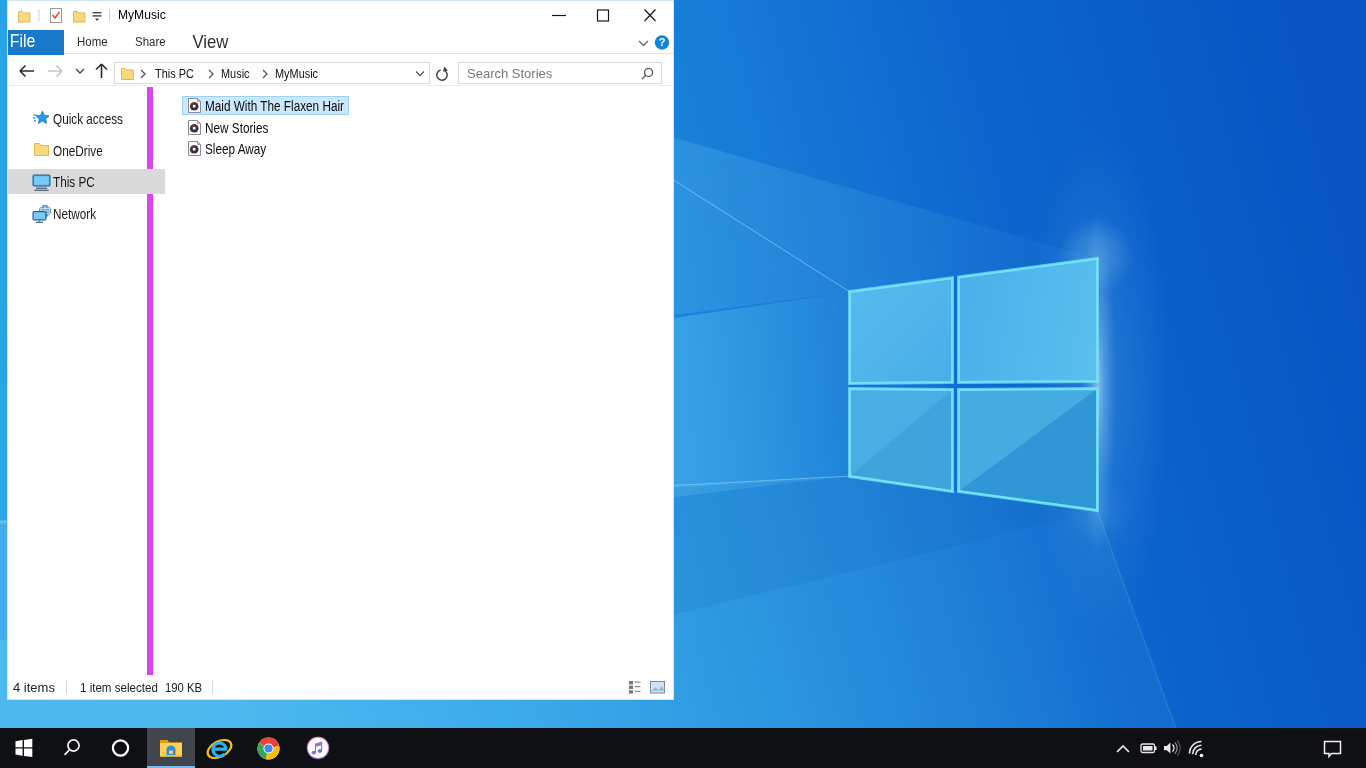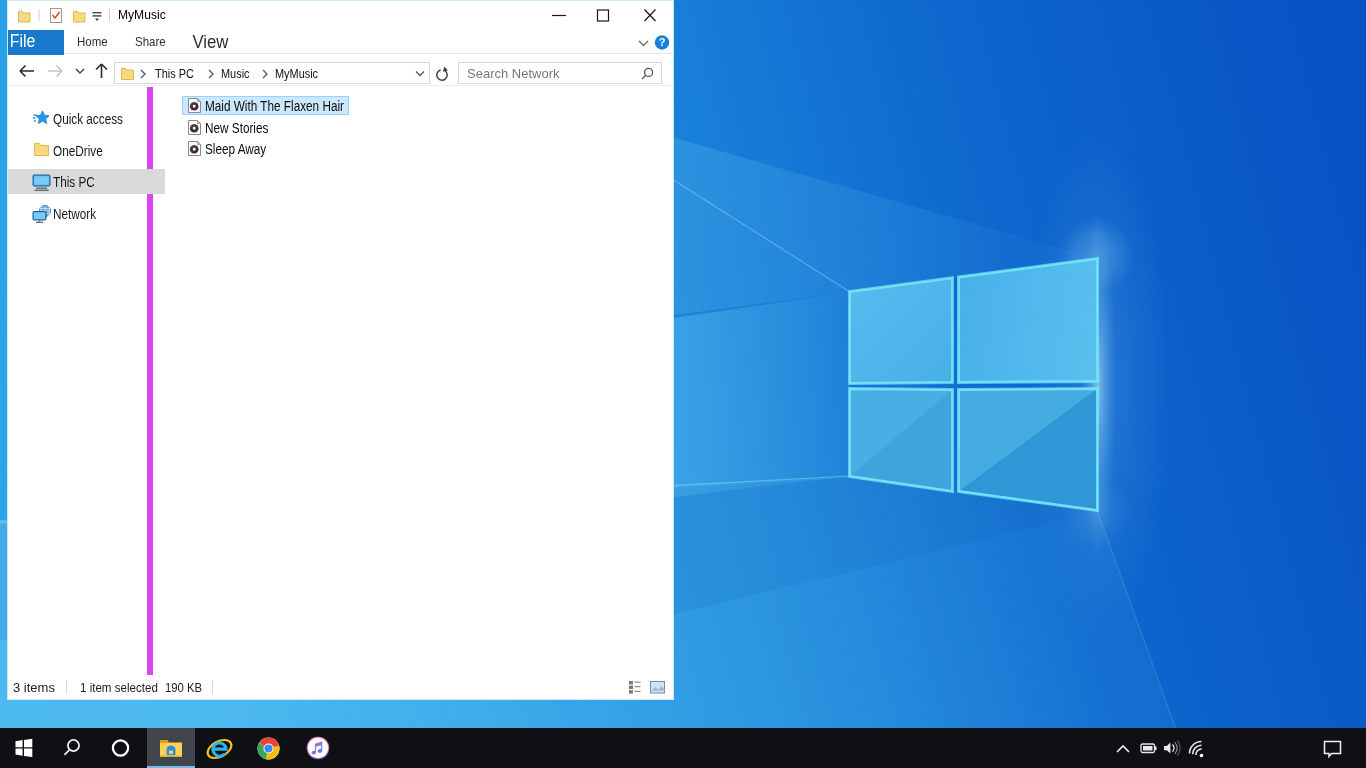--- a/index.html
+++ b/index.html
@@ -206,21 +206,21 @@
             <path d="M1,1.5 l4,4 4,-4" stroke="#555" stroke-width="1.3" fill="none"></path>
           </svg>
     </div>
 
     <svg class="abs" style="left:426px;top:6px;" width="18" height="20" viewBox="0 0 18 20">
       <path d="M7.65,8.98 A5.2,5.2 0 1 0 11.98,9.74" stroke="#444" stroke-width="1.5" fill="none"></path>
       <path d="M11.3,5.6 L14.9,9.5 L9.9,10.8 z" fill="#444"></path>
     </svg>
 
     <div class="abs" style="left:451px;top:7px;width:204px;height:22px;border:1px solid #d9d9d9;background:#fff;">
-      <div class="abs" style="left:8px;top:3px;font-size:13px;color:#777;">Search Network</div>
+      <div class="abs" style="left:8px;top:3px;font-size:13px;color:#777;">Search Stories</div>
       <svg class="abs" style="right:7px;top:4px;" width="14" height="14" viewBox="0 0 14 14">
         <circle cx="8.6" cy="5.4" r="4" stroke="#555" stroke-width="1.3" fill="none"></circle>
         <line x1="5.7" y1="8.3" x2="2" y2="12" stroke="#555" stroke-width="1.3"></line>
       </svg>
     </div>
   </div>
 
   <div class="abs" style="left:0;top:87px;width:146px;height:588px;background:#fff;border-right:6px solid #d946ef;">
 
     <div class="abs" style="left:1px;top:82px;width:157px;height:25px;background:#d9d9d9;"></div>
@@ -287,21 +287,21 @@
     <svg class="abs" style="left:21px;top:54px;" width="13" height="15" viewBox="0 0 13 15">
       <path d="M0.5,0.5 h9 l3,3 v11 h-12 z" fill="#fff" stroke="#868c93" stroke-width="1"></path>
       <path d="M9.5,0.5 l3,3 h-3 z" fill="#d7dbde" stroke="#868c93" stroke-width="0.8"></path>
       <circle cx="6.2" cy="8.2" r="4.3" fill="url(#discg)"></circle>
       <rect x="4.9" y="6.9" width="2.6" height="2.6" fill="#fff"></rect>
     </svg>
     <div class="abs sxL" style="left:38px;top:54px;font-size:14px;color:#0c0c0c;">Sleep Away</div>
   </div>
 
   <div class="abs" style="left:0;top:675px;width:667px;height:25px;background:#fff;">
-    <div class="abs" style="left:6px;top:5px;font-size:13px;color:#222;">3 items</div>
+    <div class="abs" style="left:6px;top:5px;font-size:13px;color:#222;">4 items</div>
     <div class="abs" style="left:59px;top:5px;width:1px;height:14px;background:#d9d9d9;"></div>
     <div class="abs sxL" style="left:73px;top:5px;font-size:13px;color:#222;transform:scaleX(0.89);transform-origin:0 50%;">1 item selected</div>
     <div class="abs sxL" style="left:158px;top:5px;font-size:13px;color:#222;transform:scaleX(0.87);transform-origin:0 50%;">190 KB</div>
     <div class="abs" style="left:205px;top:5px;width:1px;height:14px;background:#d9d9d9;"></div>
     <svg class="abs" style="left:621px;top:5px;" width="42" height="15" viewBox="0 0 42 15">
       <g fill="#777">
         <rect x="1" y="1" width="4" height="3.4"></rect>
             <rect x="6.5" y="1.6" width="6" height="1"></rect>
         <rect x="1" y="5.6" width="4" height="3.4"></rect>
             <rect x="6.5" y="6.2" width="6" height="1"></rect>

